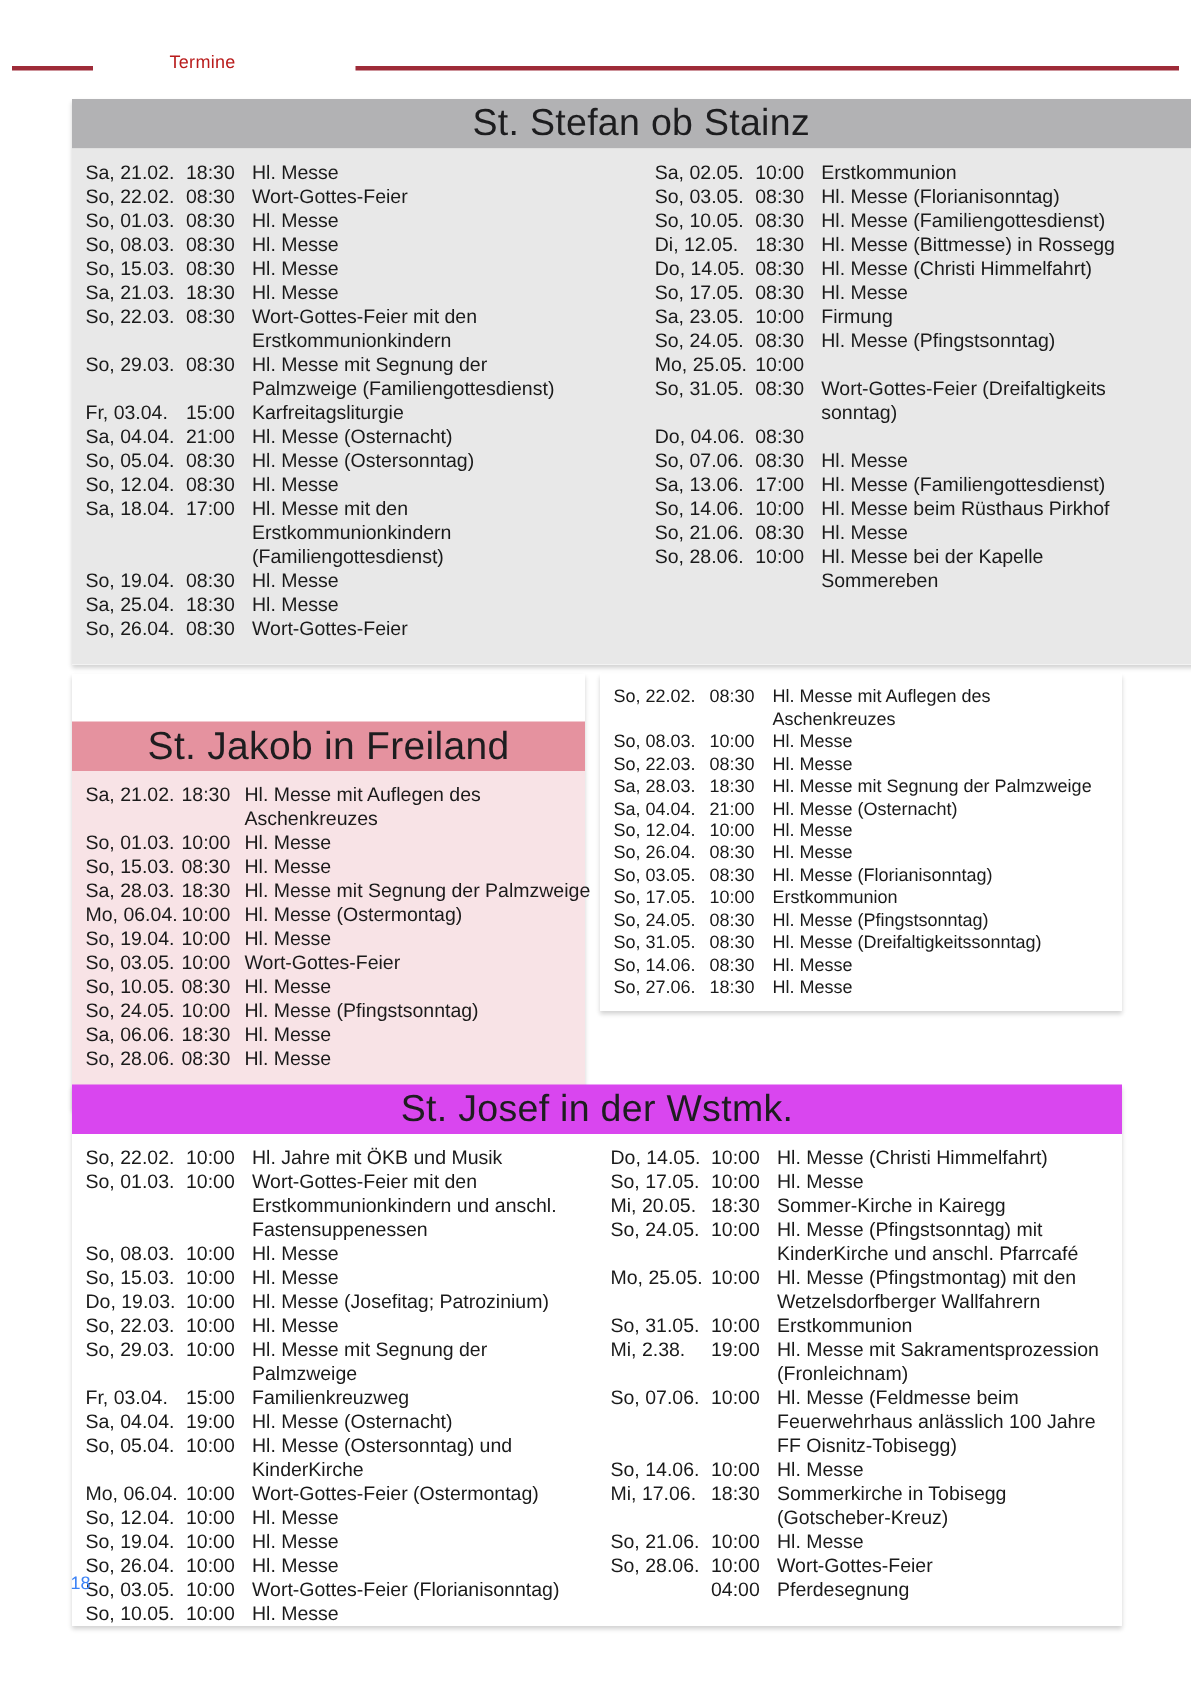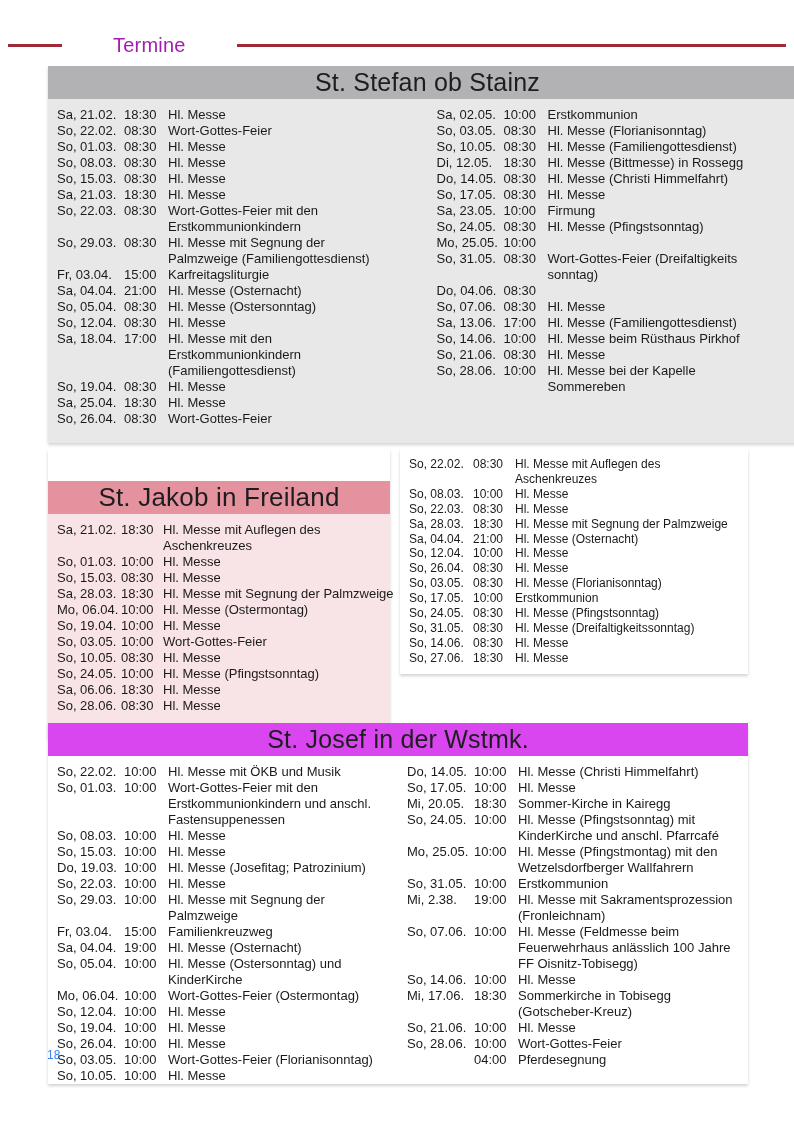--- a/index.html
+++ b/index.html
@@ -6,21 +6,21 @@
   html,body { background:#ffffff; }
   body {
     width:794px; height:1123px; position:relative;
     font-family:"Liberation Sans", sans-serif; color:#1a1a1a; overflow:hidden;
   }
   .topbar { position:absolute; left:0; top:34px; width:794px; height:24px; }
   .rule { position:absolute; top:10px; height:3px; background:#9e2b38; }
   .rule-left  { left:8px;  width:54px; }
   .rule-right { left:237px; width:549px; }
   .page-heading {
-    position:absolute; left:113px; top:0; font-size:20px; color:#a21caf;
+    position:absolute; left:113px; top:0; font-size:12px; color:#b91c1c;
     letter-spacing:0.2px;
   }
   section.sec { position:absolute; box-shadow:0 2px 3px rgba(0,0,0,0.18); }
   .sec-header {
     height:33px; display:flex; align-items:center; justify-content:center;
     font-size:25px; font-weight:500; color:#1d1d1f; letter-spacing:0.2px;
   }
   .sec-body { padding:8px 0 0 0; }
   .two-col { display:flex; }
   .two-col .col { width:50%; }
@@ -373,21 +373,21 @@
   </div>
 </section>
 
 <section class="sec sec-josef">
   <div class="sec-header" style="background: #d946ef;">St. Josef in der Wstmk.</div>
   <div class="sec-body two-col" style="background: rgb(255, 255, 255);">
     <div class="col">
         <div class="row">
           <span class="day">So, 22.02.</span>
           <span class="time">10:00</span>
-          <span class="event">Hl. Messe mit ÖKB und Musik</span>
+          <span class="event">Hl. Jahre mit ÖKB und Musik</span>
         </div>
         <div class="row">
           <span class="day">So, 01.03.</span>
           <span class="time">10:00</span>
           <span class="event">Wort-Gottes-Feier mit den
 Erstkommunionkindern und anschl.
 Fastensuppenessen</span>
         </div>
         <div class="row">
           <span class="day">So, 08.03.</span>

